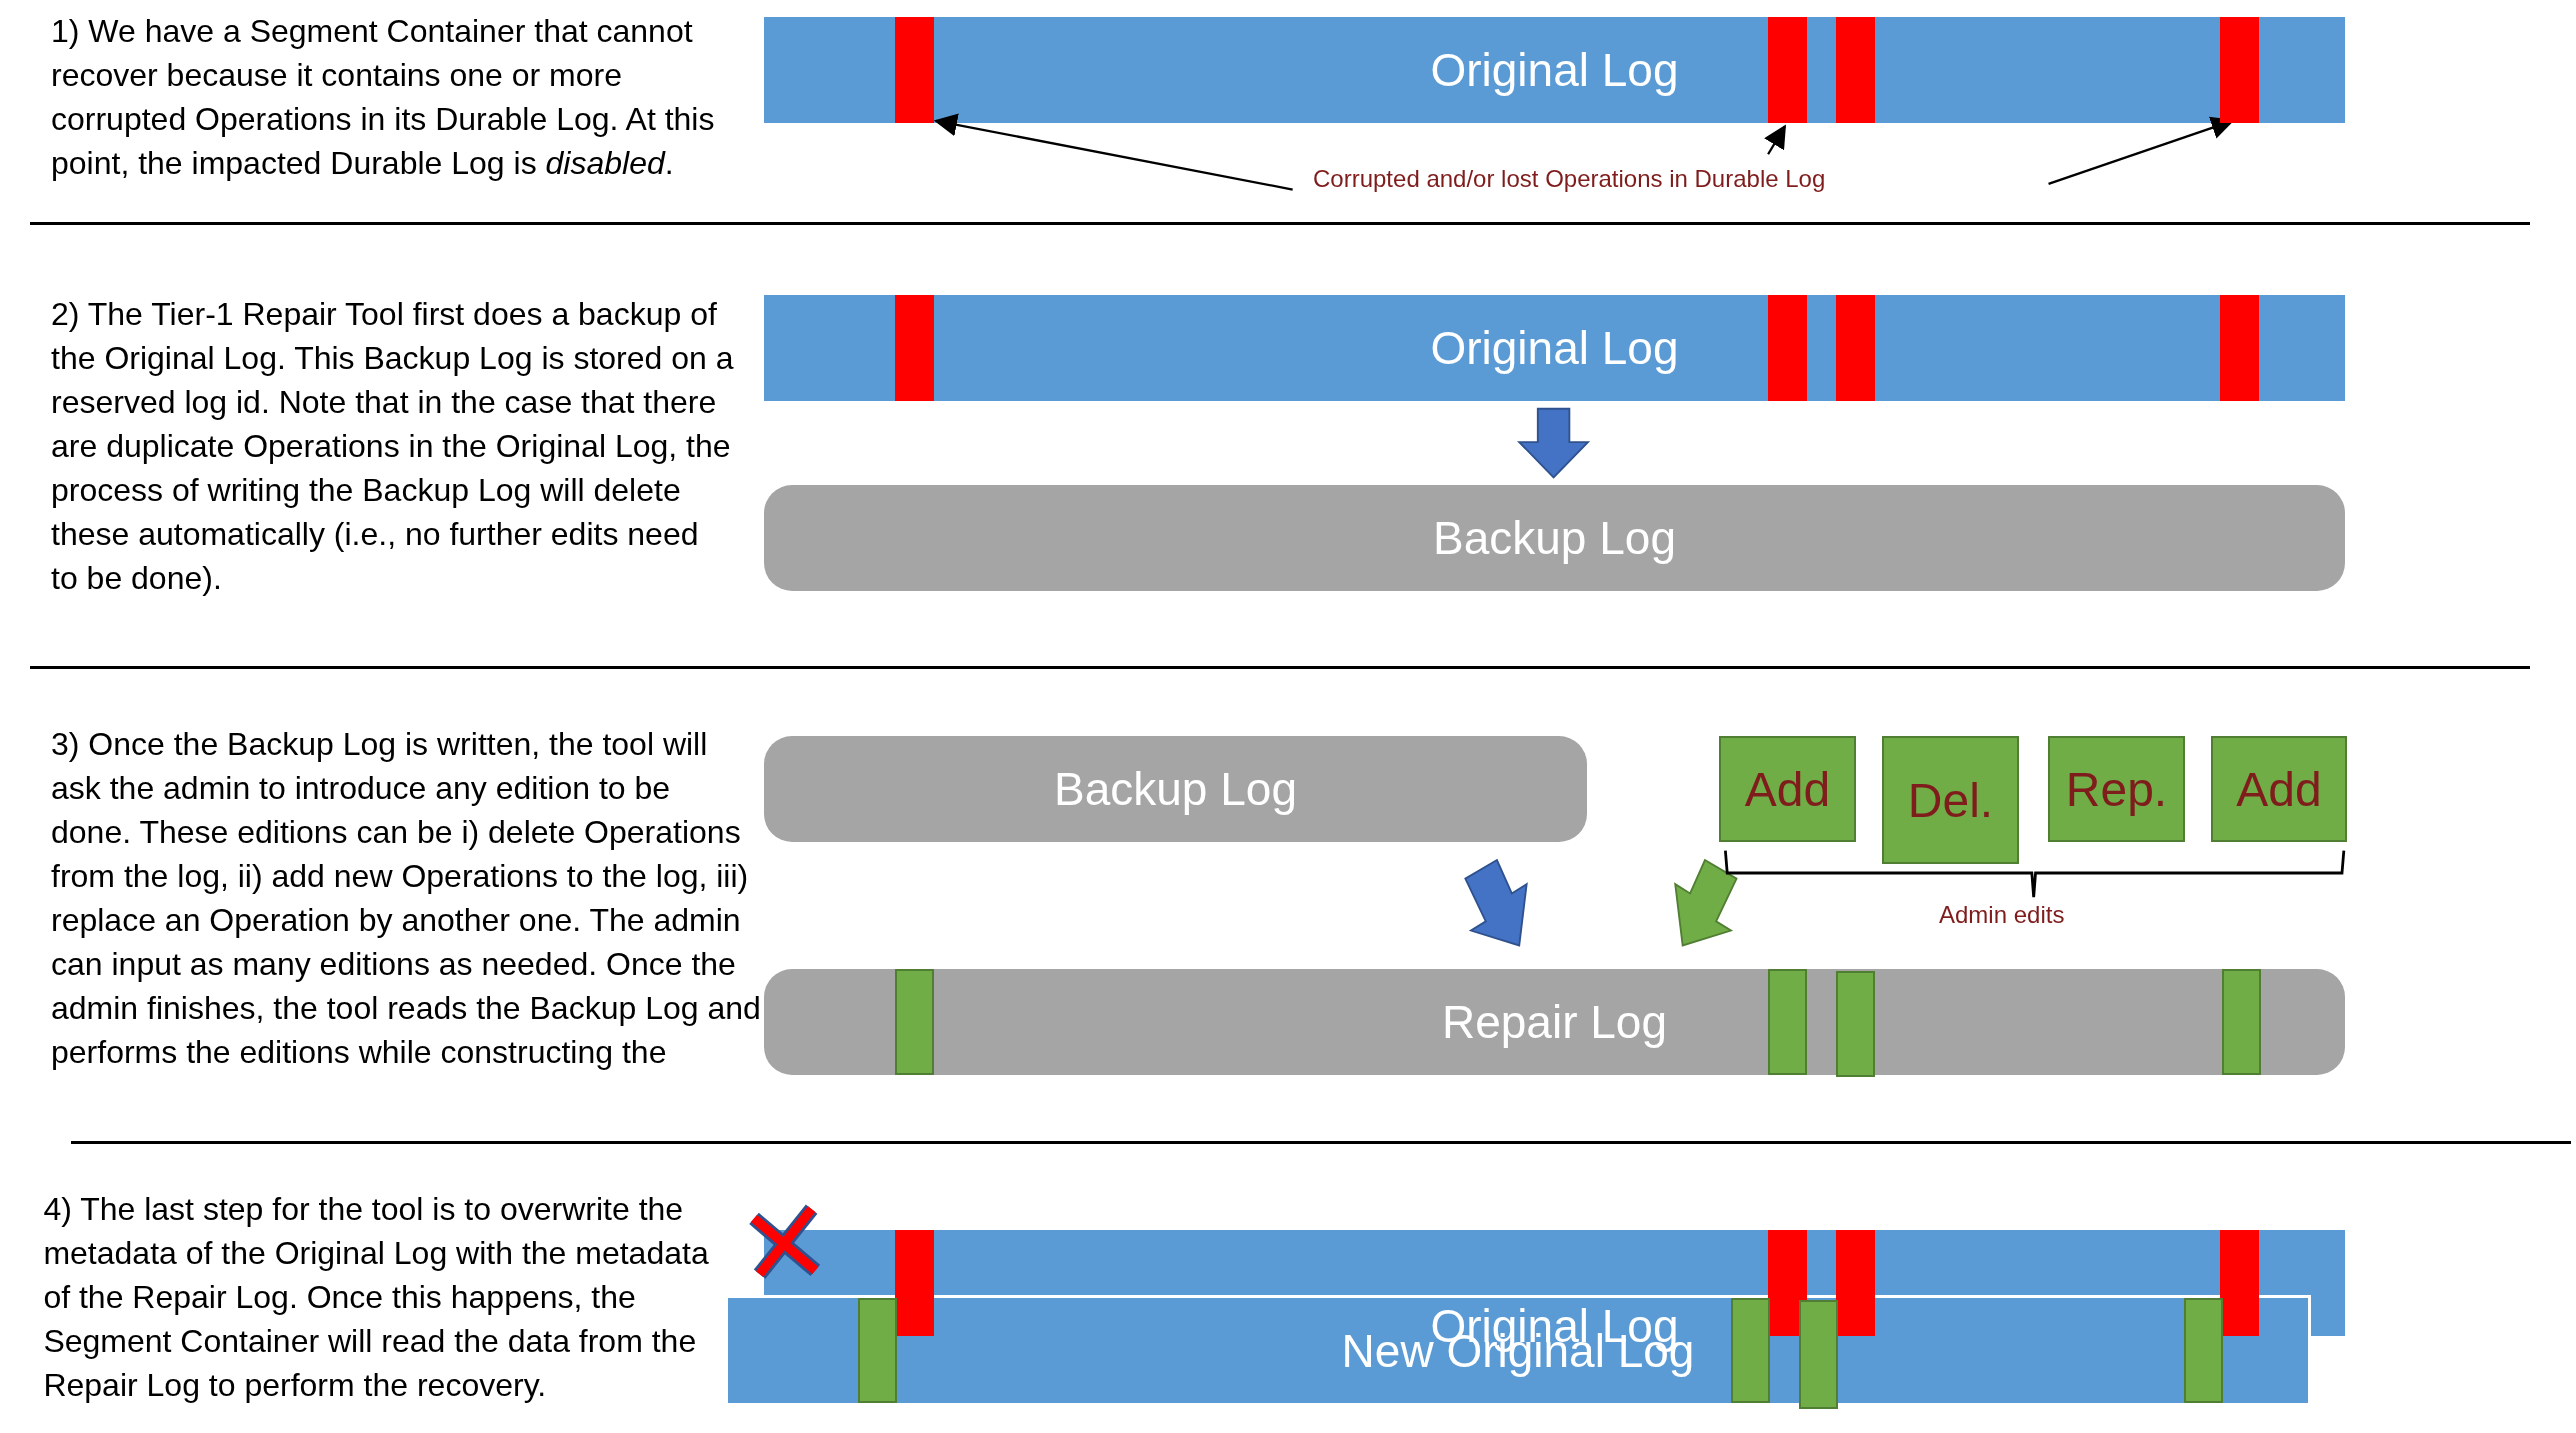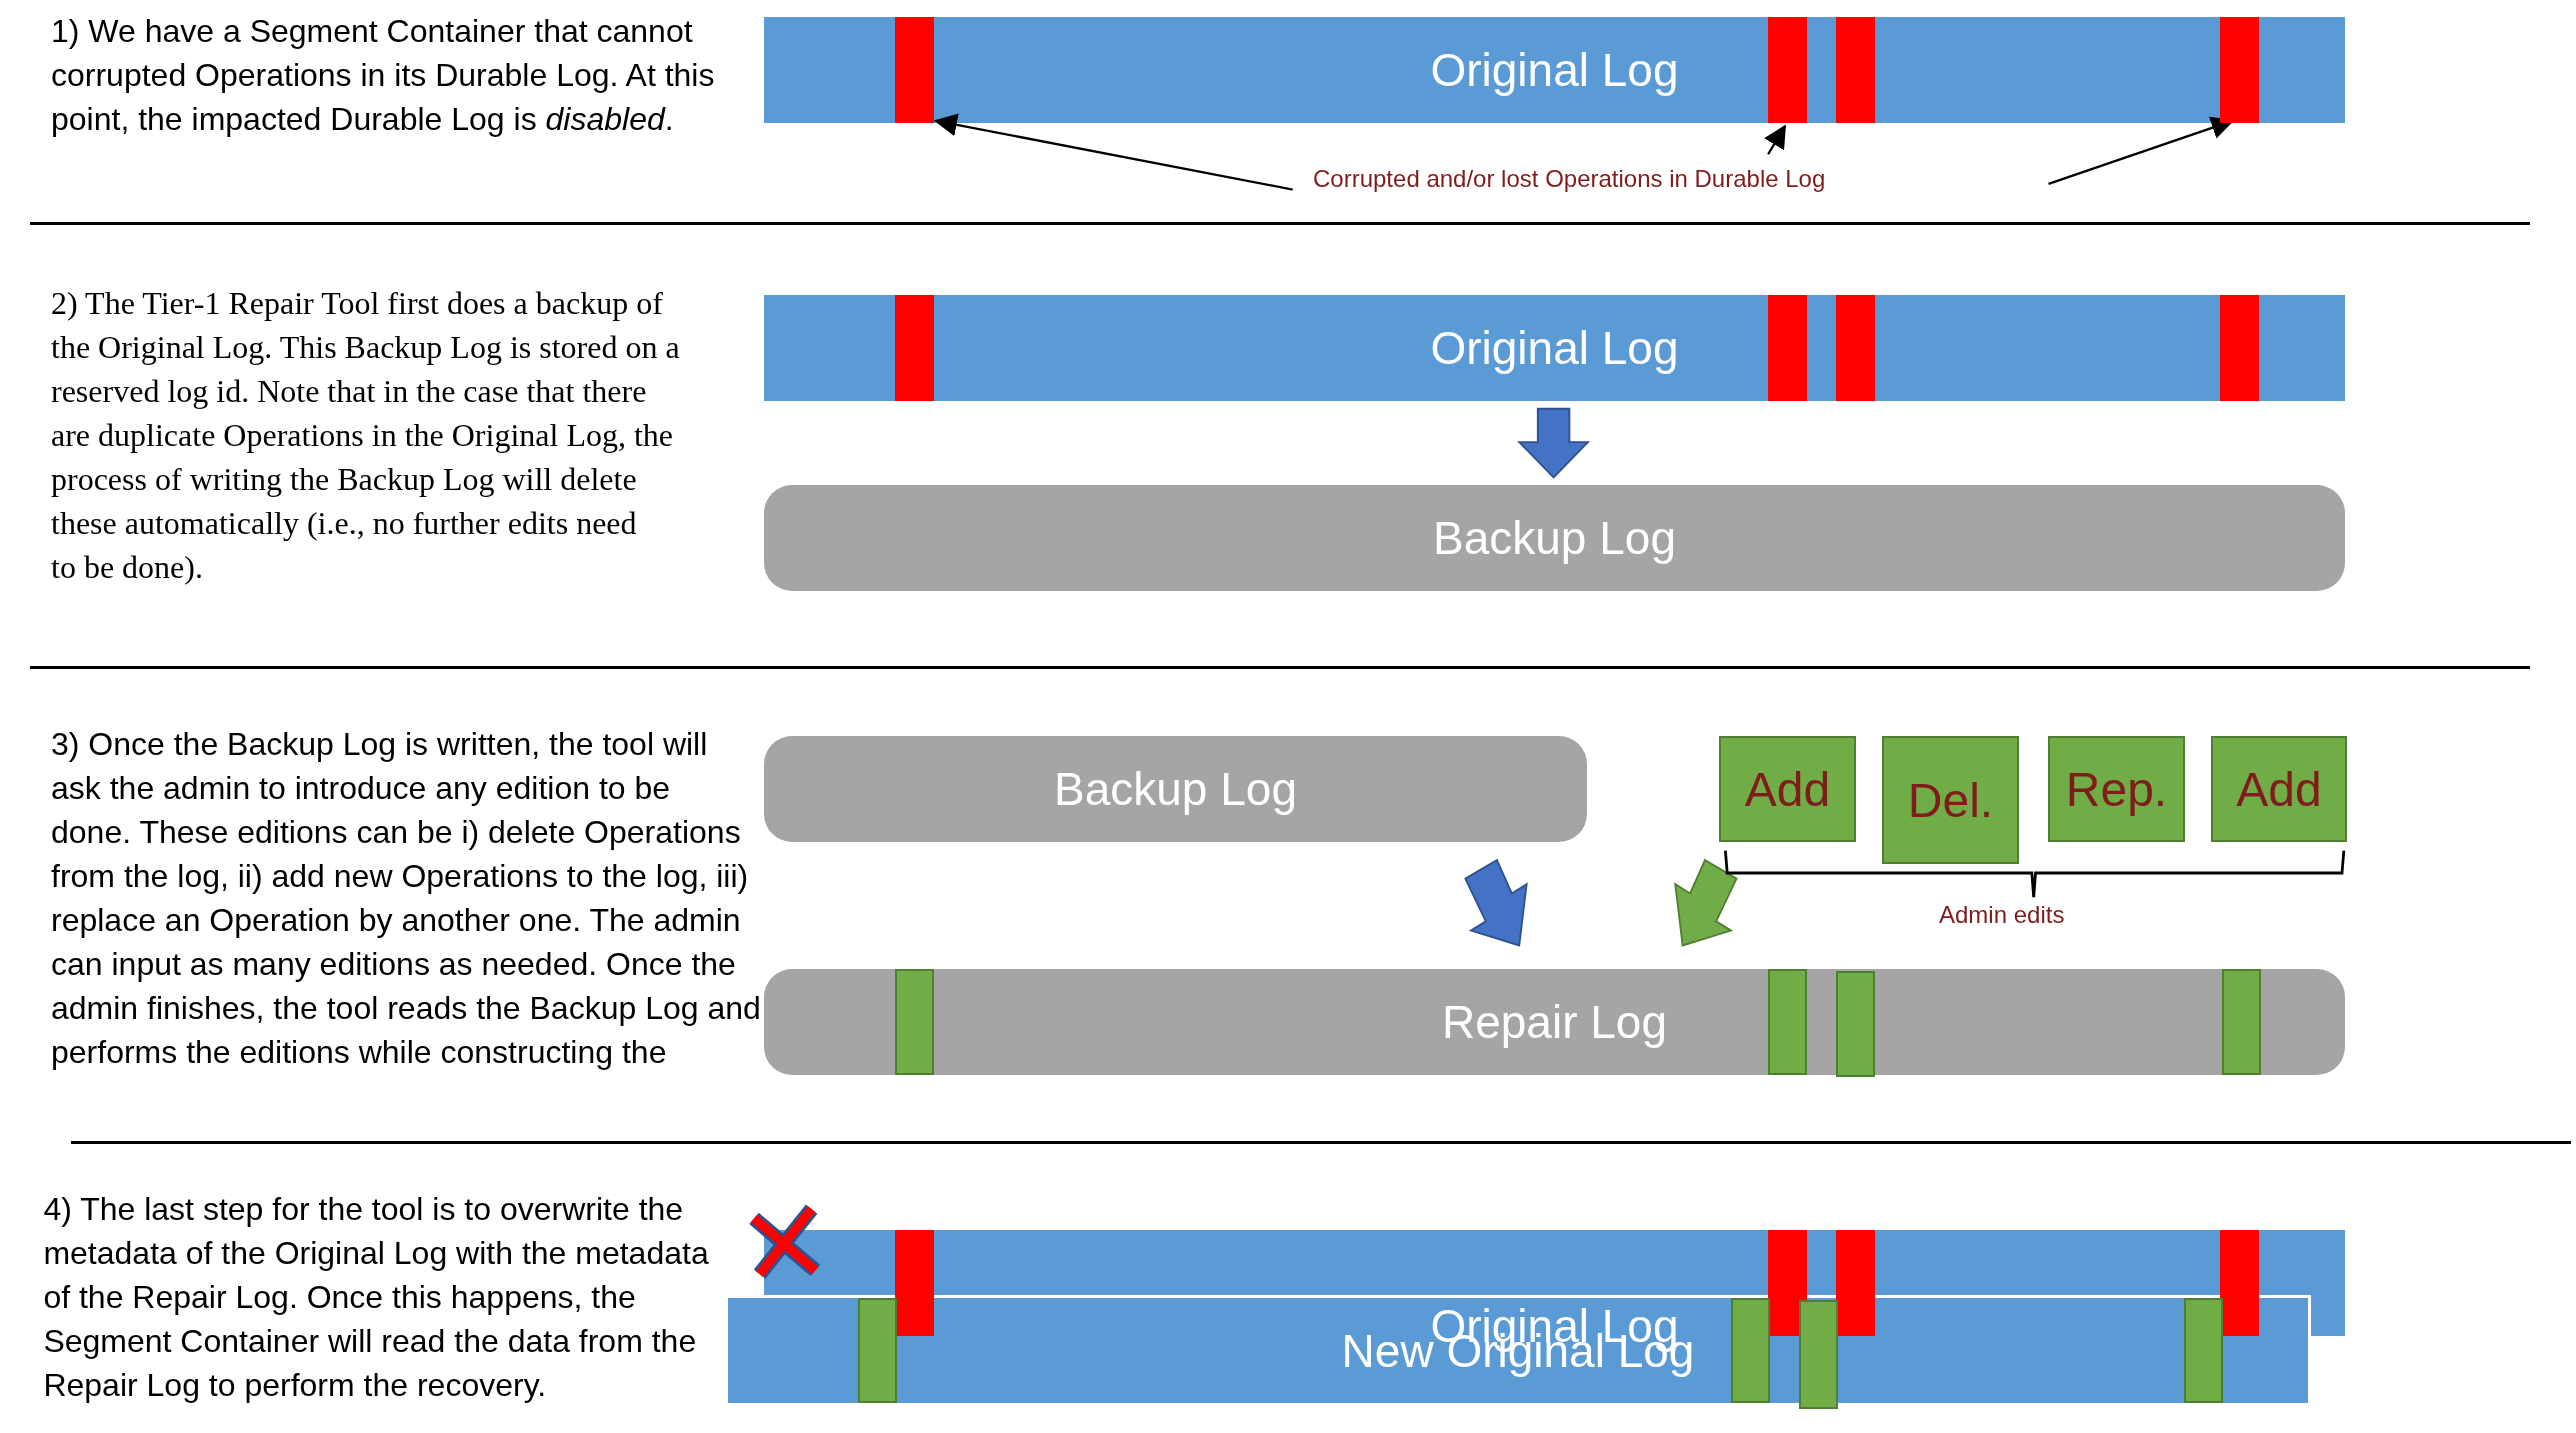--- a/index.html
+++ b/index.html
@@ -19,37 +19,38 @@
   .editbox { position:absolute; background:#70ad47; border:2.8px solid #507e32; box-sizing:border-box;
              color:#7f1d1d; font-size:48px; display:flex; align-items:center; justify-content:center; }
   .annot { position:absolute; font-size:24px; color:#7f1d1d; white-space:nowrap; }
   svg.overlay { position:absolute; left:0; top:0; }
 </style>
 </head>
 <body>
 
 <div class="step-text" style="left:15px; top:9.3px;">
   <div>1) We have a Segment Container that cannot</div>
+  <div>recover because it contains one or more</div>
   <div>corrupted Operations in its Durable Log. At this</div>
   <div><span>point, the impacted Durable Log is </span><i>disabled</i><span>.</span></div>
 </div>
 
 <div class="bar blue" style="left:764px; top:16.7px; width:1581px; height:106px;">
   <div class="mark red" style="left:131px;"></div>
   <div class="mark red" style="left:1004px;"></div>
   <div class="mark red" style="left:1072px;"></div>
   <div class="mark red" style="left:1456px;"></div>
   <span class="label">Original Log</span>
 </div>
 
 <div class="annot" style="left:1313px; top:165px;">Corrupted and/or lost Operations in Durable Log</div>
 
 <div class="divider" style="left:30px; top:222px; width:2500px;"></div>
 
-<div class="step-text" style="left:15px; top:281px;font-family:Liberation Serif, serif;">
+<div class="step-text" style="left:15px; top:292px;">
   <div>2) The Tier-1 Repair Tool first does a backup of</div>
   <div>the Original Log. This Backup Log is stored on a</div>
   <div>reserved log id. Note that in the case that there</div>
   <div>are duplicate Operations in the Original Log, the</div>
   <div>process of writing the Backup Log will delete</div>
   <div>these automatically (i.e., no further edits need</div>
   <div>to be done).</div>
 </div>
 
 <div class="bar blue" style="left:764px; top:295px; width:1581px; height:106px;">

